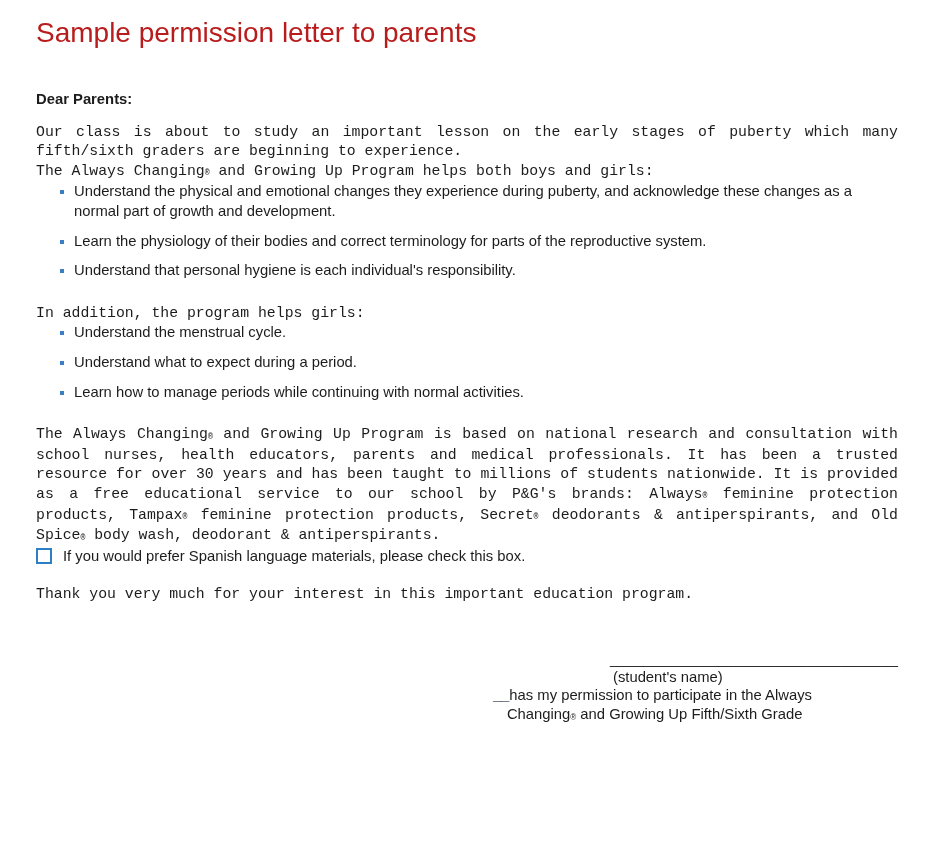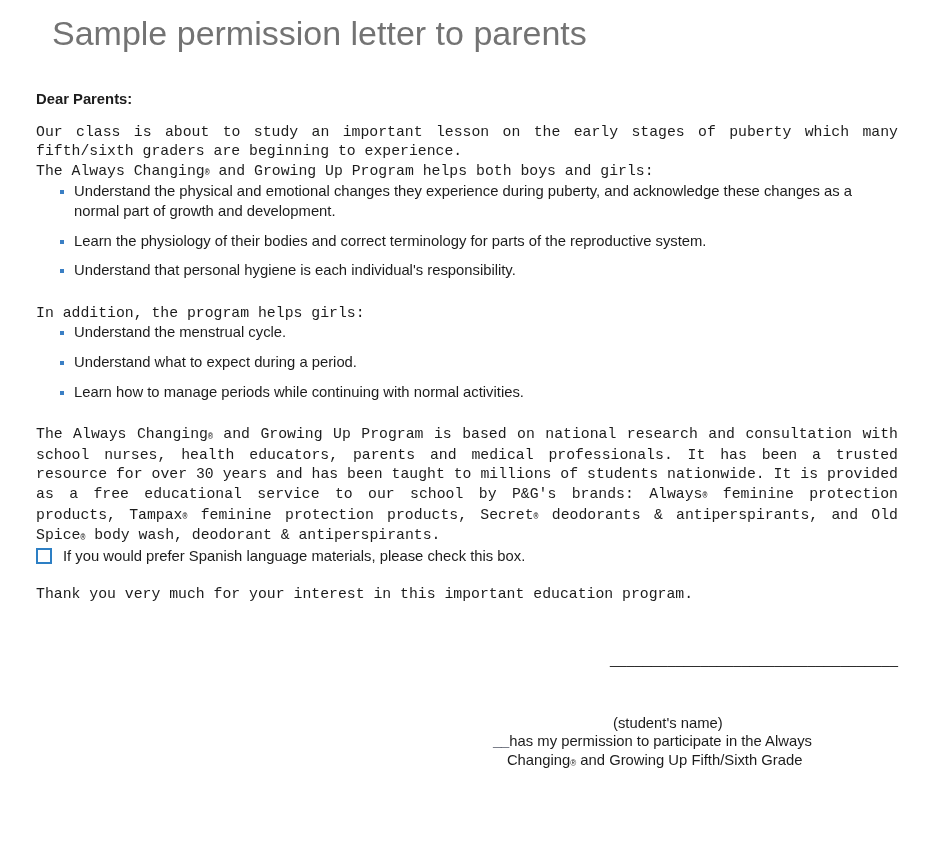--- a/index.html
+++ b/index.html
@@ -13,25 +13,25 @@
     overflow: hidden;
     font-family: "Liberation Sans", sans-serif;
     font-size: 14.8px;
     line-height: 19.6px;
     color: #1c1c1c;
   }
   .page {
     padding: 12px 28px 0 36px;
   }
   .doc-title {
-    font-size: 34px;
+    font-size: 28px;
     line-height: 38px;
     font-weight: 400;
-    color: #737373;
-    margin: 2px 0 38px 16px;
+    color: #b91c1c;
+    margin: 2px 0 38px 0;
   }
   .salutation {
     font-weight: 700;
     margin: 0 0 13px 0;
   }
   p.para {
     margin: 0;
     text-align: justify;
     font-family: Liberation Mono, monospace;
   }
@@ -91,21 +91,20 @@
   .sig-left { white-space: nowrap; }
   .sig-line {
     letter-spacing: 0;
     line-height: 17px;
     display: block;
   }
   .sig-label {
     display: block;
     padding-left: 3px;
     line-height: 18px;
-    margin-top: 46px;
   }
   .sig-right {
     margin-right: 86px;
     line-height: 19.6px;
   }
   .sig-right .line2 { padding-left: 14px; }
   .blank-blue {
     color: #0f172a;
     font-weight: 700;
   }

